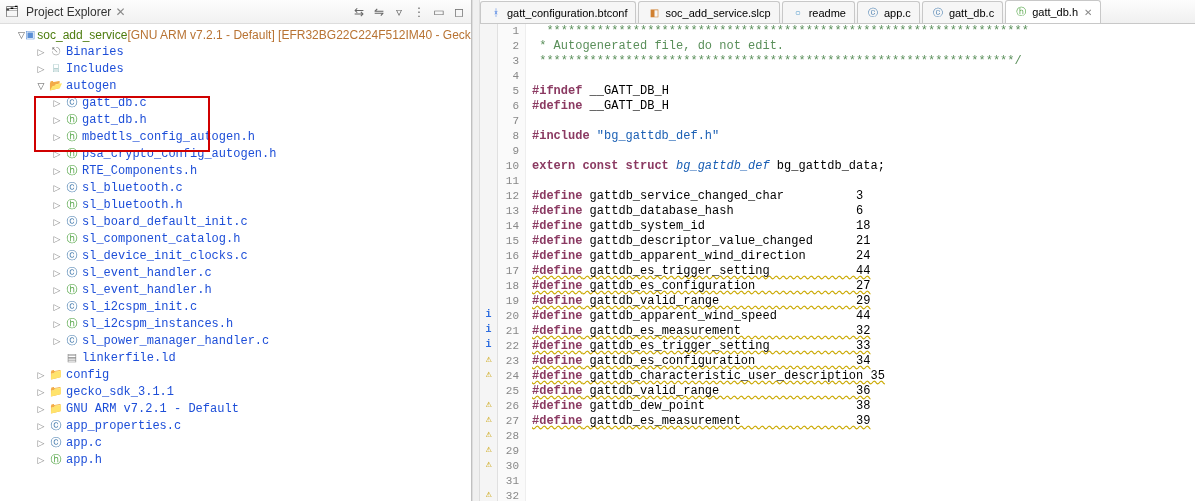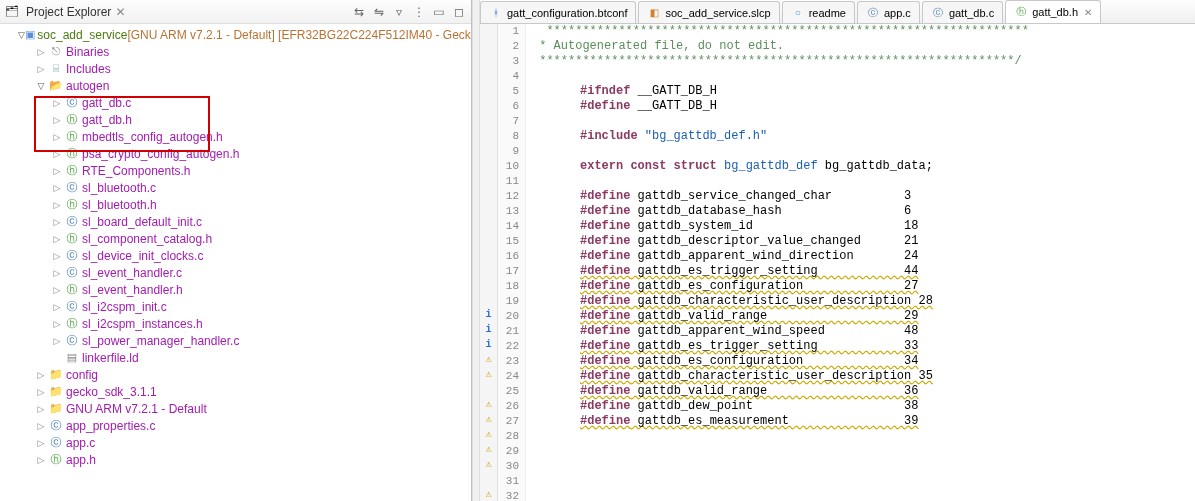--- a/index.html
+++ b/index.html
@@ -15,44 +15,44 @@
   .arrow { width: 14px; height: 14px; display: inline-flex; align-items: center; justify-content: center; color: #555; font-size: 9px; cursor: pointer; }
   .arrow.collapsed::before { content: "▷"; color: #888; }
   .arrow.expanded::before { content: "▽"; color: #555; }
   .arrow.none { visibility: hidden; }
   .node-icon { width: 16px; height: 16px; display: inline-flex; align-items: center; justify-content: center; font-size: 11px; margin-right: 2px; }
   .folder-open { color: #e6b800; }
   .folder-closed { color: #e6b800; }
   .file-c { color: #4a7fb0; }
   .file-h { color: #4aa03c; }
   .file-generic { color: #888; }
-  .node-label { color: #a21caf; }
+  .node-label { color: #1d4ed8; font-family: Liberation Mono, monospace; }
   .project-label { color: #4d7c0f; }
   .project-meta { color: #b87333; }
   .indent-1 { padding-left: 18px; }
   .indent-2 { padding-left: 34px; }
   .indent-3 { padding-left: 50px; }
   .highlight-box { position: absolute; border: 2px solid #d00000; left: 34px; top: 72px; width: 176px; height: 56px; pointer-events: none; z-index: 5; }
   .right-panel { flex: 1; height: 100%; display: flex; flex-direction: column; }
   .tab-bar { height: 24px; background: linear-gradient(#fdfdfd,#f0f0f0); display: flex; align-items: flex-end; border-bottom: 1px solid #c8c8c8; overflow: hidden; }
   .tab { height: 22px; display: flex; align-items: center; gap: 4px; padding: 0 8px; border: 1px solid #c8c8c8; border-bottom: none; margin-right: 2px; background: #f6f6f6; font-size: 11px; cursor: pointer; border-radius: 3px 3px 0 0; }
   .tab.active { background: #fff; height: 23px; }
   .tab-icon { width: 14px; height: 14px; display: inline-flex; align-items: center; justify-content: center; font-size: 10px; }
   .tab-close { color: #888; font-size: 10px; margin-left: 2px; }
   .editor-area { flex: 1; display: flex; overflow: auto; background: #fff; font-family: Consolas, "Courier New", monospace; font-size: 12px; }
   .ruler { width: 18px; background: #f5f5f5; border-right: 1px solid #e0e0e0; display: flex; flex-direction: column; }
   .ruler-cell { height: 15px; display: flex; align-items: center; justify-content: center; font-size: 10px; }
   .line-numbers { width: 28px; background: #fafafa; border-right: 1px solid #eee; display: flex; flex-direction: column; text-align: right; color: #888; }
   .ln { height: 15px; line-height: 15px; padding-right: 6px; font-size: 11px; }
   .code { flex: 1; padding-left: 6px; position: relative; }
   .code-line { height: 15px; line-height: 15px; white-space: pre; }
   .c-comment { color: #5a8f5a; }
-  .c-keyword { color: #8b3a62; font-weight: bold; margin-left: 48px; }
+  .c-keyword { color: #8b3a62; font-weight: bold; }
   .c-string { color: #1a5fb4; }
-  .c-type { color: #1a5fb4; }
+  .c-type { color: #1a5fb4; font-style: italic; }
   .wavy { text-decoration: underline wavy #caa800; text-decoration-skip-ink: none; }
   .marker-info { color: #2d6cdf; font-weight: bold; }
   .marker-warn { color: #c9a000; }
   .splitter { width: 8px; background: #f0f0f0; border-left: 1px solid #ddd; border-right: 1px solid #ddd; cursor: col-resize; }
 </style>
 </head>
 <body>
 
 <div class="left-panel">
   <div class="left-header">
@@ -339,23 +339,23 @@
         <div class="code-line"><span class=""></span></div>
         <div class="code-line"><span class="c-keyword">extern const struct</span><span class=""> </span><span class="c-type">bg_gattdb_def</span><span class=""> bg_gattdb_data;</span></div>
         <div class="code-line"><span class=""></span></div>
         <div class="code-line"><span class="c-keyword">#define</span><span class=""> gattdb_service_changed_char          3</span></div>
         <div class="code-line"><span class="c-keyword">#define</span><span class=""> gattdb_database_hash                 6</span></div>
         <div class="code-line"><span class="c-keyword">#define</span><span class=""> gattdb_system_id                     18</span></div>
         <div class="code-line"><span class="c-keyword">#define</span><span class=""> gattdb_descriptor_value_changed      21</span></div>
         <div class="code-line"><span class="c-keyword">#define</span><span class=""> gattdb_apparent_wind_direction       24</span></div>
         <div class="code-line"><span class="c-keyword wavy">#define</span><span class="wavy"> gattdb_es_trigger_setting            44</span></div>
         <div class="code-line"><span class="c-keyword wavy">#define</span><span class="wavy"> gattdb_es_configuration              27</span></div>
-        <div class="code-line"><span class="c-keyword wavy">#define</span><span class="wavy"> gattdb_characteristic_user_description 28</span></div>
         <div class="code-line"><span class="c-keyword wavy">#define</span><span class="wavy"> gattdb_valid_range                   29</span></div>
-        <div class="code-line"><span class="c-keyword">#define</span><span class=""> gattdb_apparent_wind_speed           48</span></div>
+        <div class="code-line"><span class="c-keyword">#define</span><span class=""> gattdb_apparent_wind_speed           44</span></div>
+        <div class="code-line"><span class="c-keyword wavy">#define</span><span class="wavy"> gattdb_es_measurement                32</span></div>
         <div class="code-line"><span class="c-keyword wavy">#define</span><span class="wavy"> gattdb_es_trigger_setting            33</span></div>
         <div class="code-line"><span class="c-keyword wavy">#define</span><span class="wavy"> gattdb_es_configuration              34</span></div>
         <div class="code-line"><span class="c-keyword wavy">#define</span><span class="wavy"> gattdb_characteristic_user_description 35</span></div>
         <div class="code-line"><span class="c-keyword wavy">#define</span><span class="wavy"> gattdb_valid_range                   36</span></div>
         <div class="code-line"><span class="c-keyword">#define</span><span class=""> gattdb_dew_point                     38</span></div>
         <div class="code-line"><span class="c-keyword wavy">#define</span><span class="wavy"> gattdb_es_measurement                39</span></div>
       </div>
   </div>
 </div>
 

